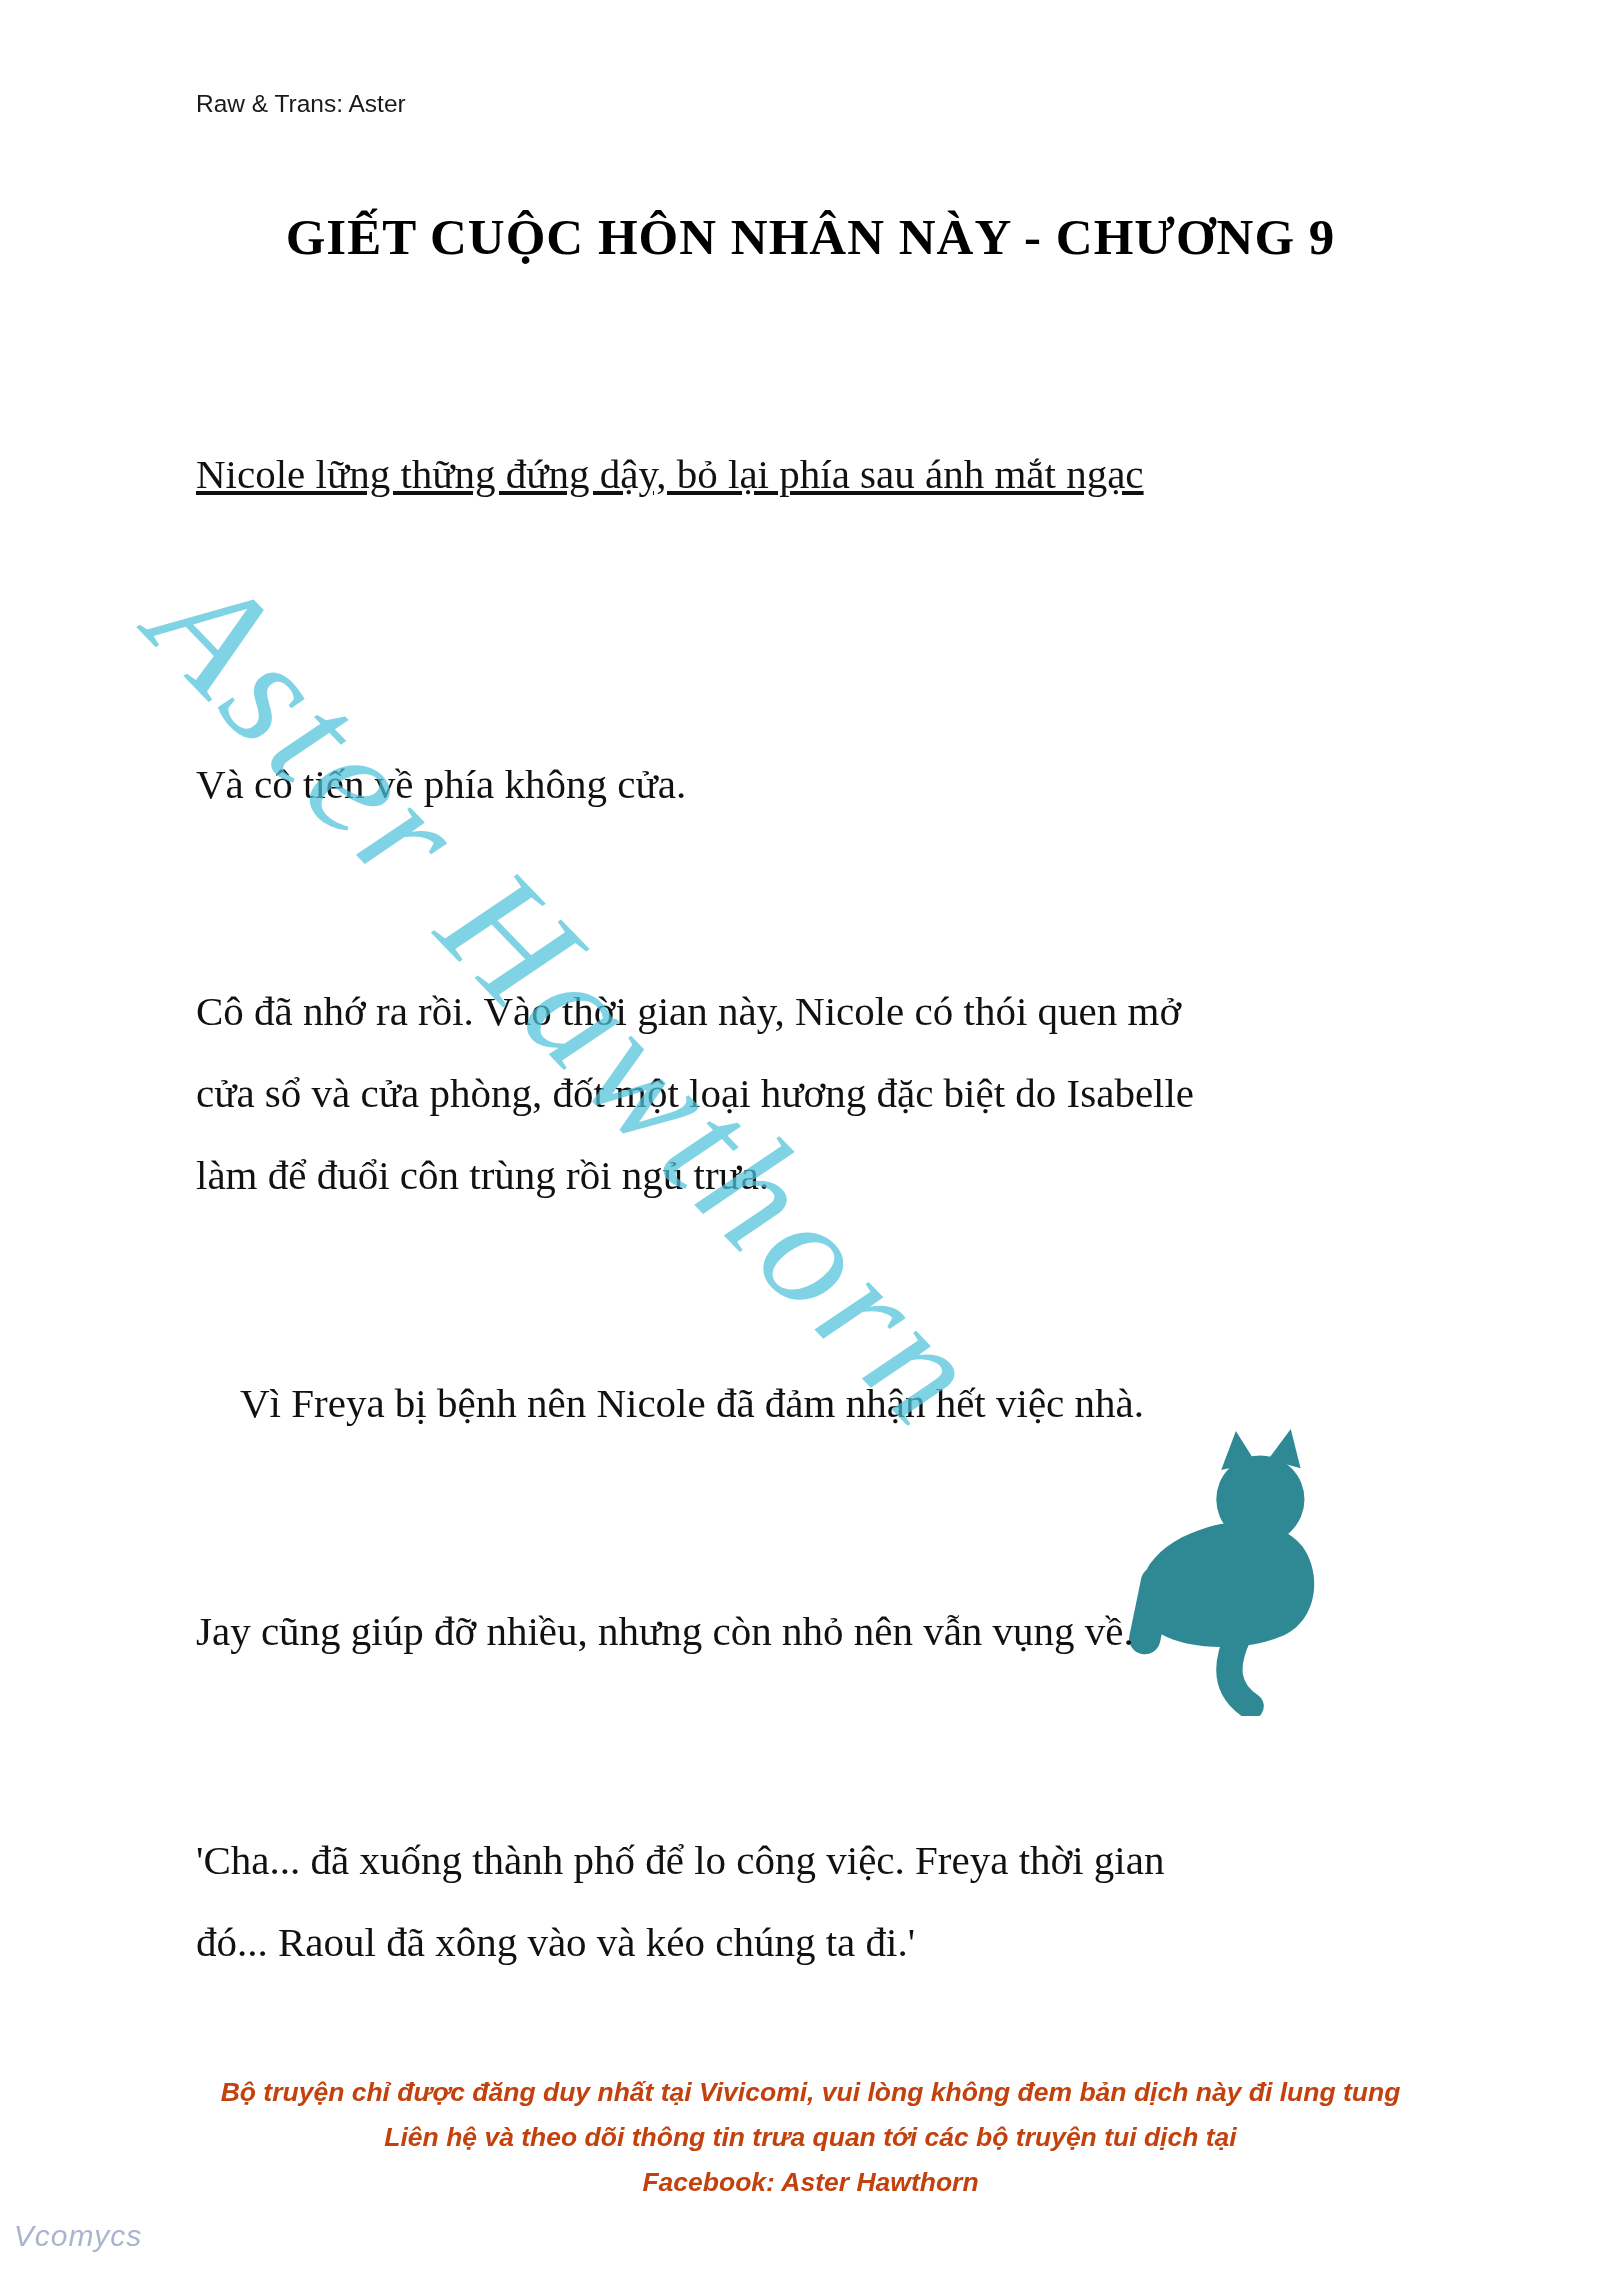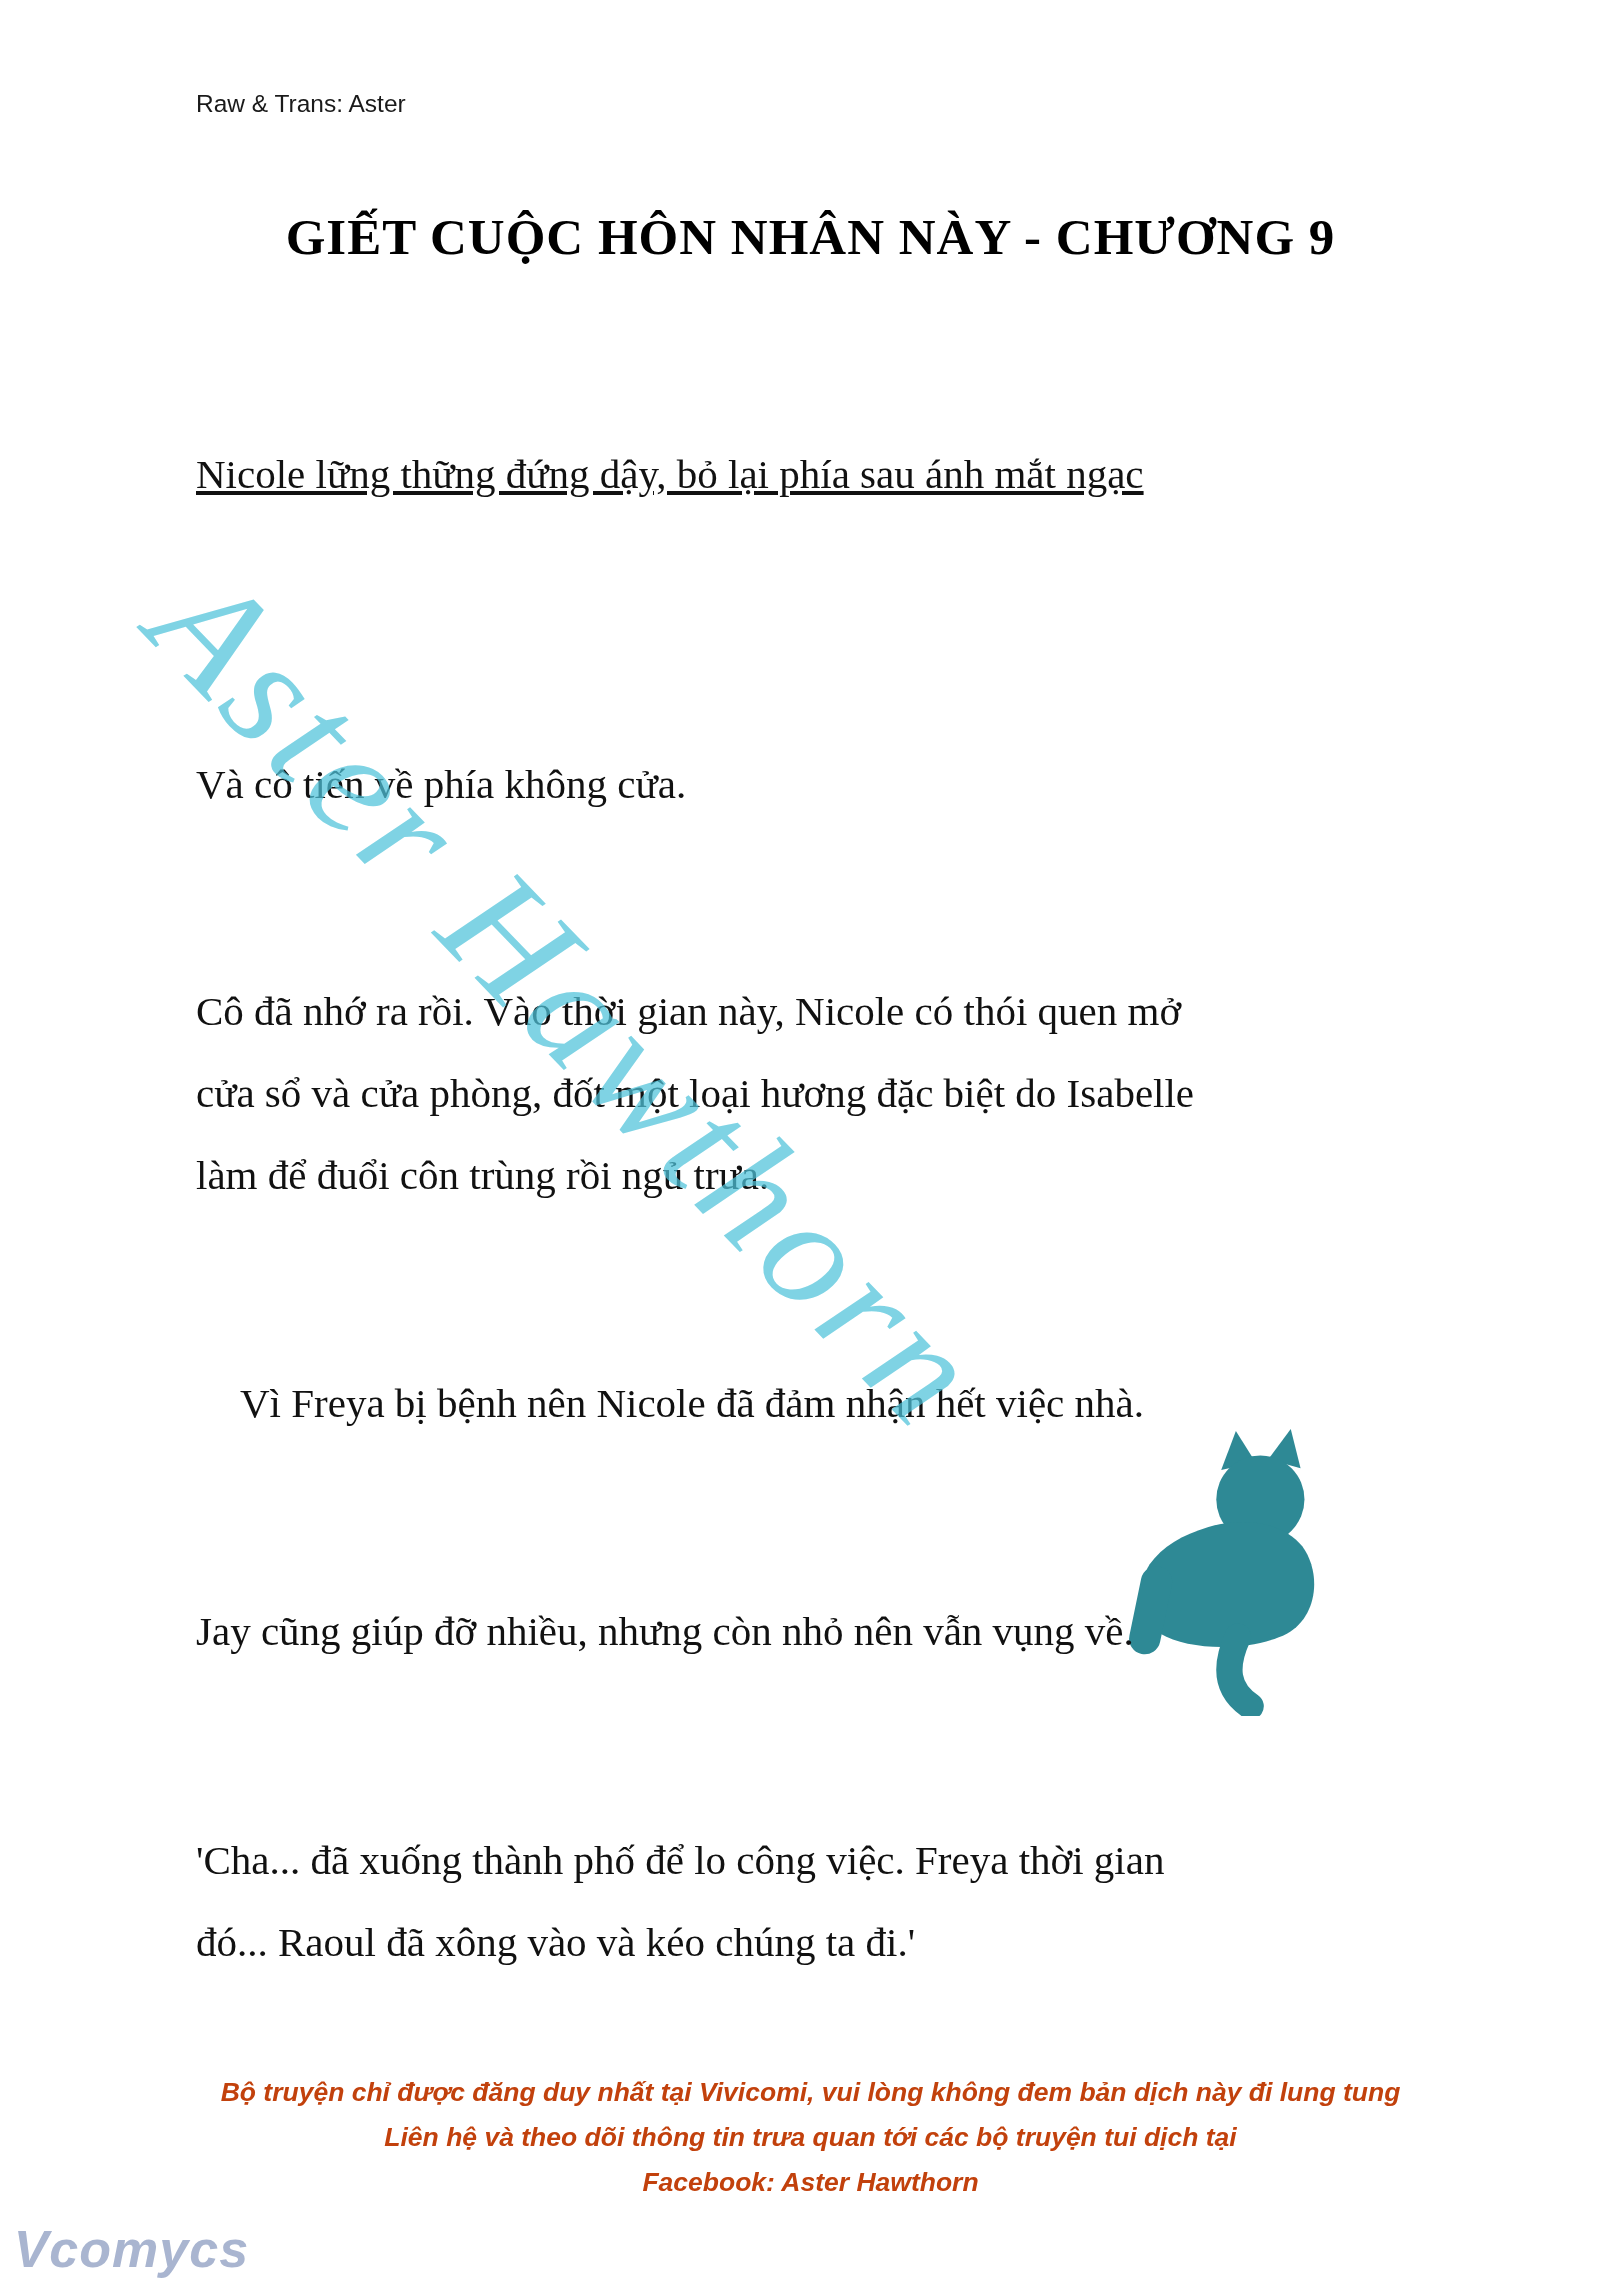--- a/index.html
+++ b/index.html
@@ -96,22 +96,22 @@
     color: #c2410c;
     z-index: 3;
   }
 
   .logo {
     position: absolute;
     left: 13.7px;
     top: 2219px;
     font-family: "Liberation Sans", sans-serif;
     font-style: italic;
-    font-weight: bold;
-    font-size: 52px;
+    font-weight: normal;
+    font-size: 30px;
     letter-spacing: 1px;
     color: #a9b5d0;
     z-index: 3;
   }
 </style>
 </head>
 <body>
 
 <div class="page">
 

